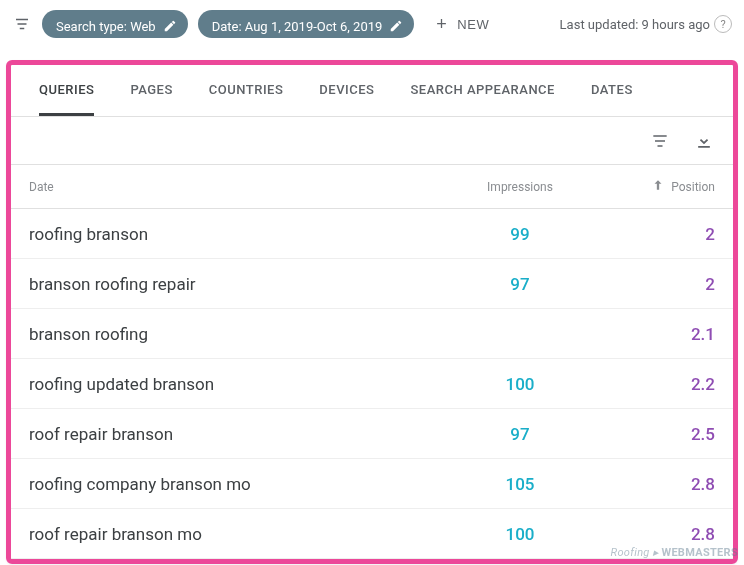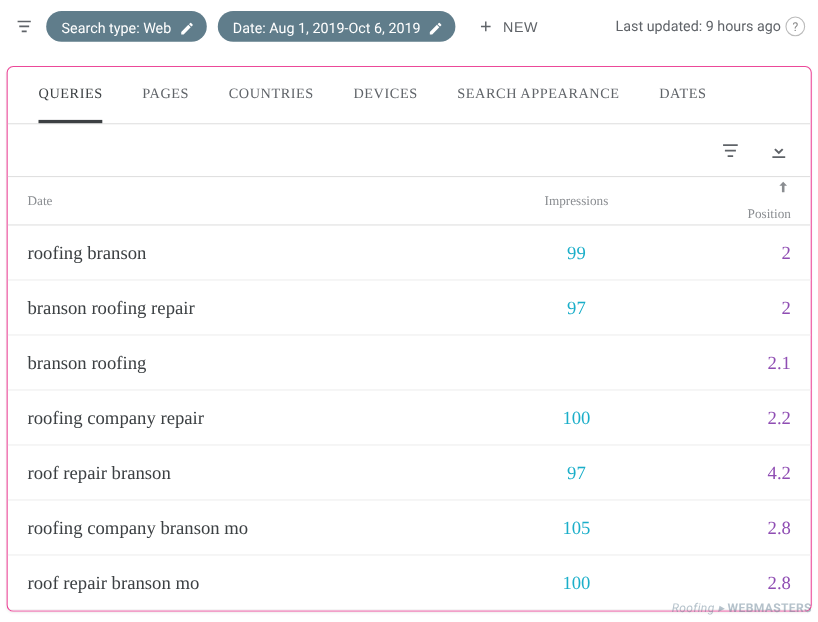--- a/index.html
+++ b/index.html
@@ -55,25 +55,24 @@
   }
   .help-icon {
     width:18px;height:18px;border:1.5px solid #bbb;border-radius:50%;
     display:flex;align-items:center;justify-content:center;
     font-size:11px;color:#888;
   }
 
   
   .card {
     margin: 12px 6px 0 6px;
-    border: 1px solid #ec4899;
+    border: 5px solid #ec4899;
     border-radius: 6px;
     box-shadow: 0 1px 2px rgba(60,64,67,0.08);
     overflow:hidden;
-    font-family:Liberation Serif, serif;
   }
 
   
   .tabs {
     display:flex;align-items:center;height:52px;
     padding:0 28px;gap:36px;border-bottom:1px solid #e0e0e0;
   }
   .tab {
     text-transform:uppercase;font-size:13px;letter-spacing:0.5px;
     color:#5f6368;cursor:pointer;height:100%;
@@ -96,21 +95,21 @@
   }
 
   
   .header-row {
     display:flex;align-items:center;height:44px;
     padding:0 18px;border-bottom:1px solid #e0e0e0;
     color:#8a8d91;font-size:12px;
   }
   .col-query { flex:1; }
   .col-impr  { width:130px; text-align:center; }
-  .col-pos   { width:130px; text-align:right; display:flex;justify-content:flex-end;gap:6px;flex-direction:column; }
+  .col-pos   { width:130px; text-align:right; display:flex;align-items:center;justify-content:flex-end;gap:6px; }
 
   
   .data-row {
     display:flex;align-items:center;height:50px;
     padding:0 18px;border-bottom:1px solid #eee;
     font-size:17px;color:#3c4043;
   }
   .data-row .col-impr { color:#1aaec9;font-weight:500; }
   .data-row .col-pos  { color:#8f4db3;font-weight:500; justify-content:flex-end;}
 
@@ -211,28 +210,28 @@
       <div class="data-row">
         <div class="col-query">branson roofing repair</div>
         <div class="col-impr">97</div>
         <div class="col-pos">2</div>
       </div>
       <div class="data-row">
         <div class="col-query">branson roofing</div>
         <div class="col-pos">2.1</div>
       </div>
       <div class="data-row">
-        <div class="col-query">roofing company repair</div>
+        <div class="col-query">roofing updated branson</div>
         <div class="col-impr">100</div>
         <div class="col-pos">2.2</div>
       </div>
       <div class="data-row">
         <div class="col-query">roof repair branson</div>
         <div class="col-impr">97</div>
-        <div class="col-pos">4.2</div>
+        <div class="col-pos">2.5</div>
       </div>
       <div class="data-row">
         <div class="col-query">roofing company branson mo</div>
         <div class="col-impr">105</div>
         <div class="col-pos">2.8</div>
       </div>
       <div class="data-row">
         <div class="col-query">roof repair branson mo</div>
         <div class="col-impr">100</div>
         <div class="col-pos">2.8</div>

